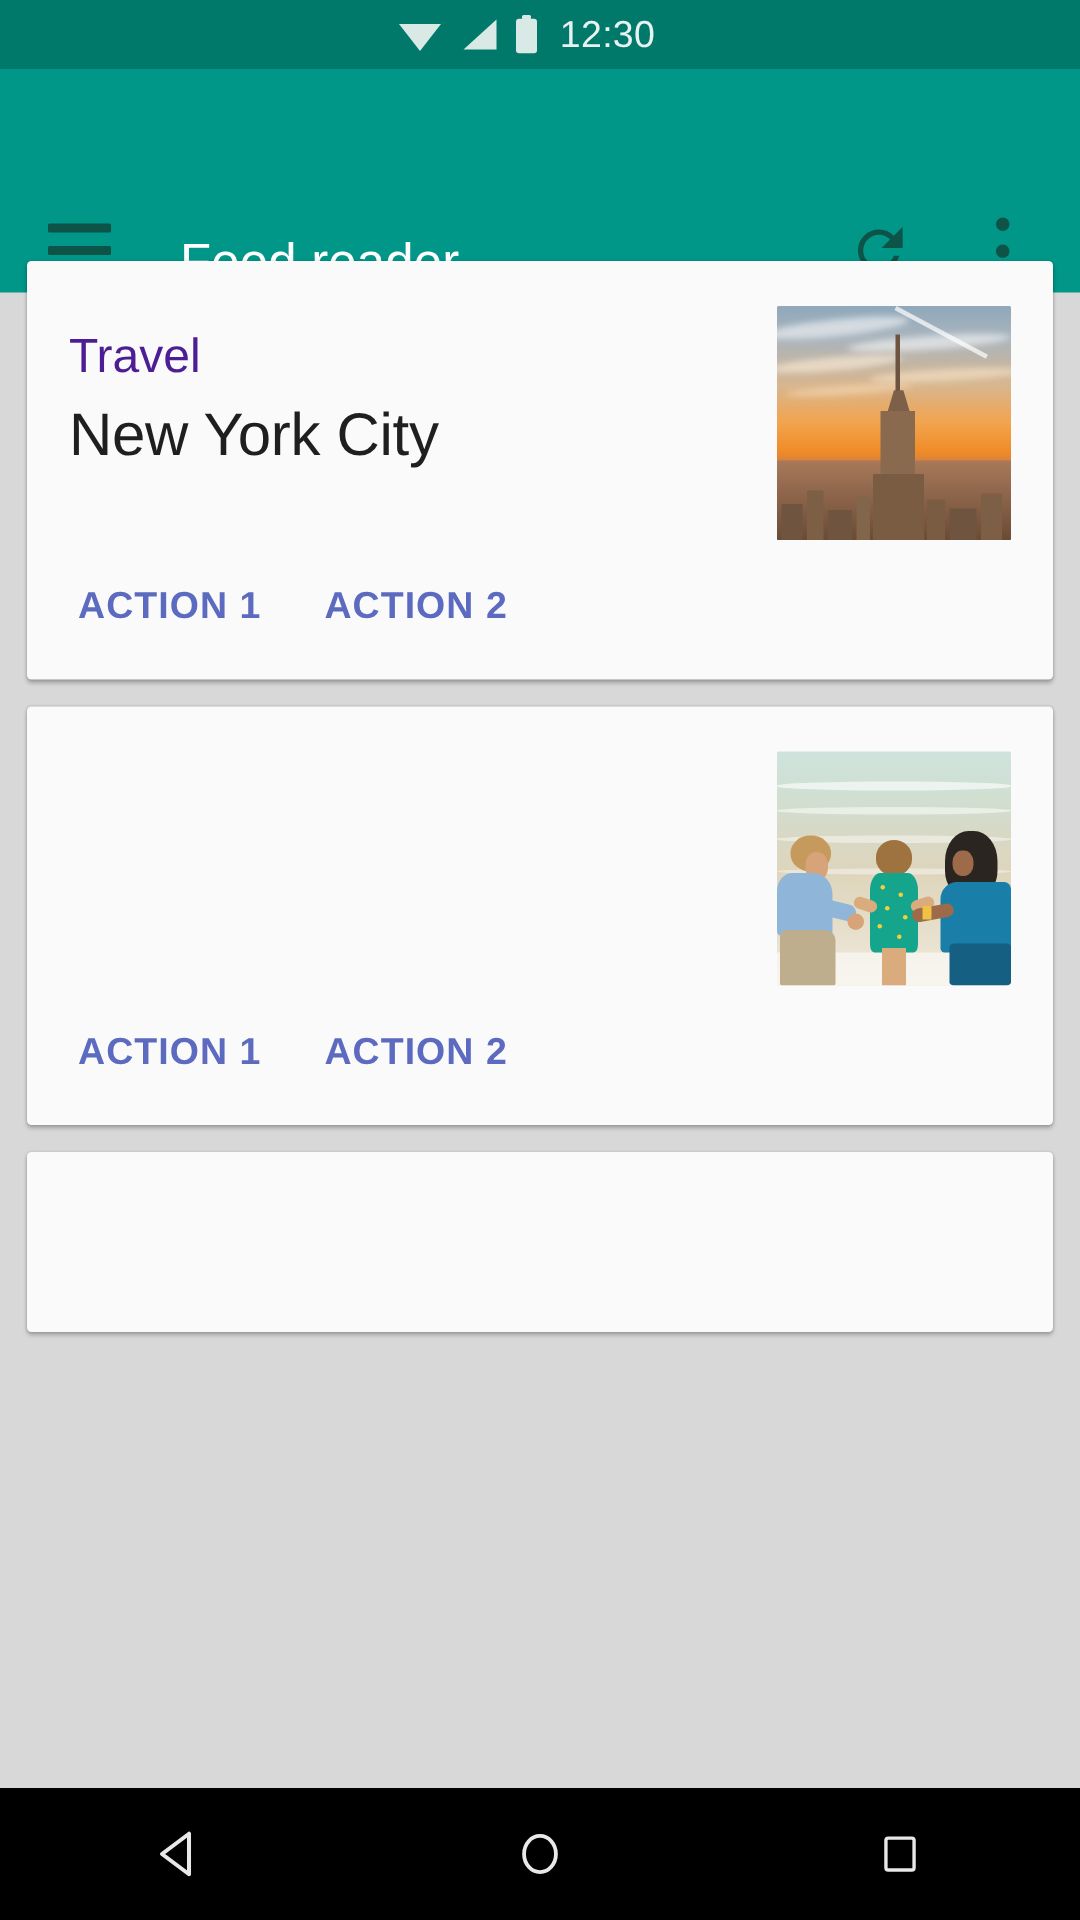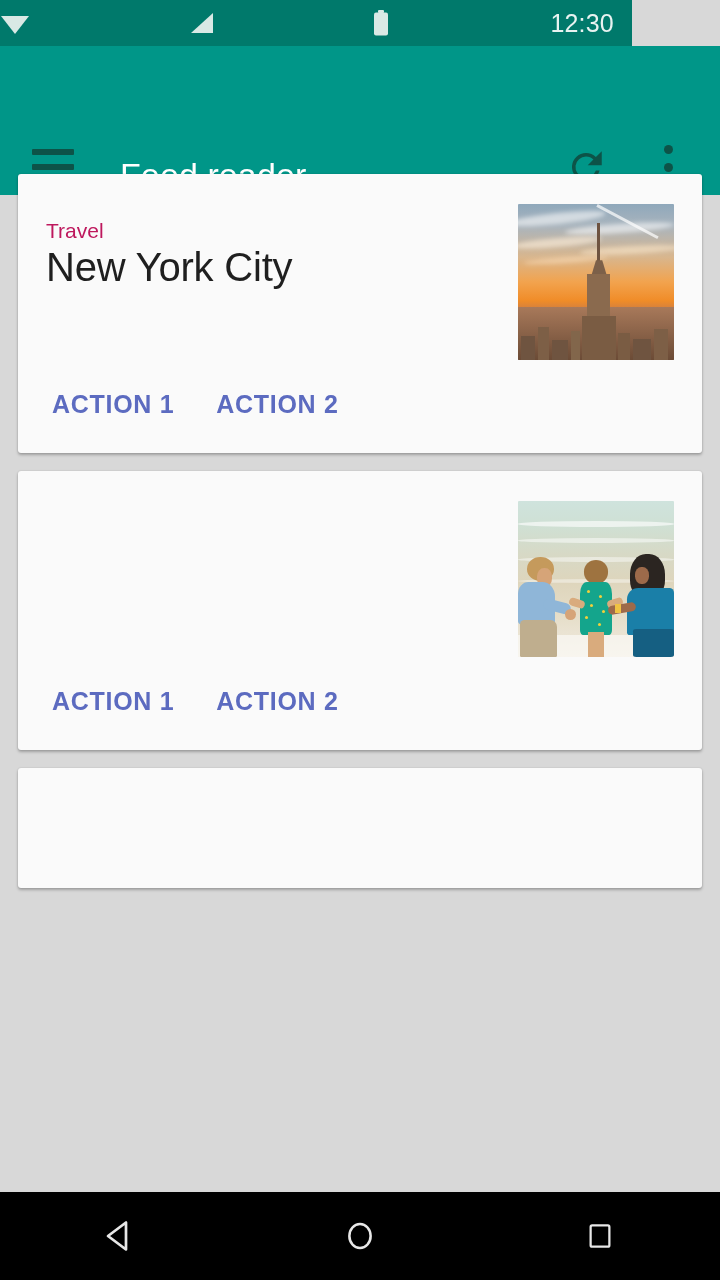--- a/index.html
+++ b/index.html
@@ -5,23 +5,23 @@
   * { margin:0; padding:0; box-sizing:border-box; }
   html,body { width:720px; height:1280px; overflow:hidden; }
   body {
     font-family:"Liberation Sans", sans-serif;
     background:#d8d8d8;
     position:relative;
   }
 
   
   .status-bar{
-    position:absolute; top:0; left:0; width:632px; height:46px;
+    position:absolute; top:0; left:0; width:720px; height:46px;
     background:#00796b;
-    display:flex; align-items:center; justify-content:space-between;
+    display:flex; align-items:center; justify-content:center;
     padding-right:18px; gap:11px;
   }
   .sb-icon{ display:block; }
   .sb-clock{
     color:#e8f3f1; font-size:25px; letter-spacing:.2px;
     font-family:"Liberation Sans", sans-serif; line-height:1;
     margin-left:3px;
   }
 
   
@@ -54,25 +54,25 @@
     position:relative;
     margin:0 18px 18px 18px;
     background:#fafafa;
     border-radius:3px;
     box-shadow:0 2px 3px rgba(0,0,0,.26), 0 0 2px rgba(0,0,0,.14);
     padding:30px 28px 0 28px;
   }
   .card-head{ display:flex; align-items:flex-start; justify-content:space-between; }
   .head-text{ padding-top:14px; flex:1 1 auto; min-width:0; }
   .subtitle{
-    color:#be185d; font-size:21px; font-weight:400; line-height:1.2;
+    color:#4c1d95; font-size:32px; font-weight:400; line-height:1.2;
   }
   .title{
     color:#1f1f1f; font-size:40px; font-weight:400;
-    line-height:1.24; margin-top:0; letter-spacing:-.2px;
+    line-height:1.24; margin-top:10px; letter-spacing:-.2px;
   }
   .thumb{
     width:156px; height:156px; flex:0 0 156px;
     margin-left:18px; position:relative; overflow:hidden;
     border-radius:1px;
   }
   .body-text{
     color:#3b3b3b; font-size:27px; line-height:1.78;
     margin-top:26px; padding-right:8px;
   }

